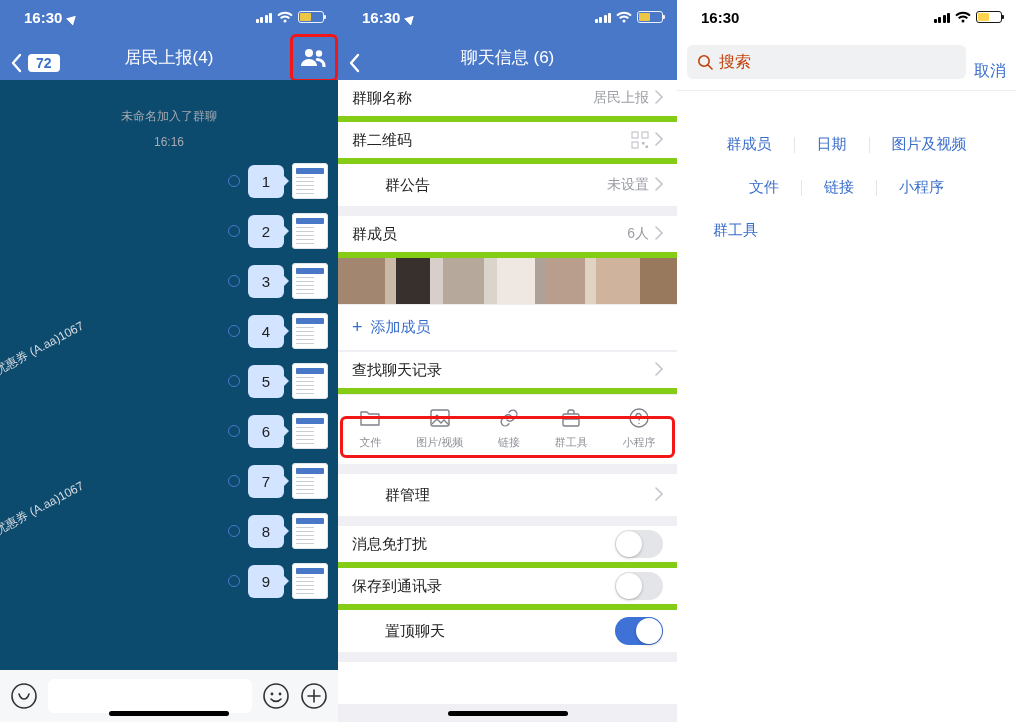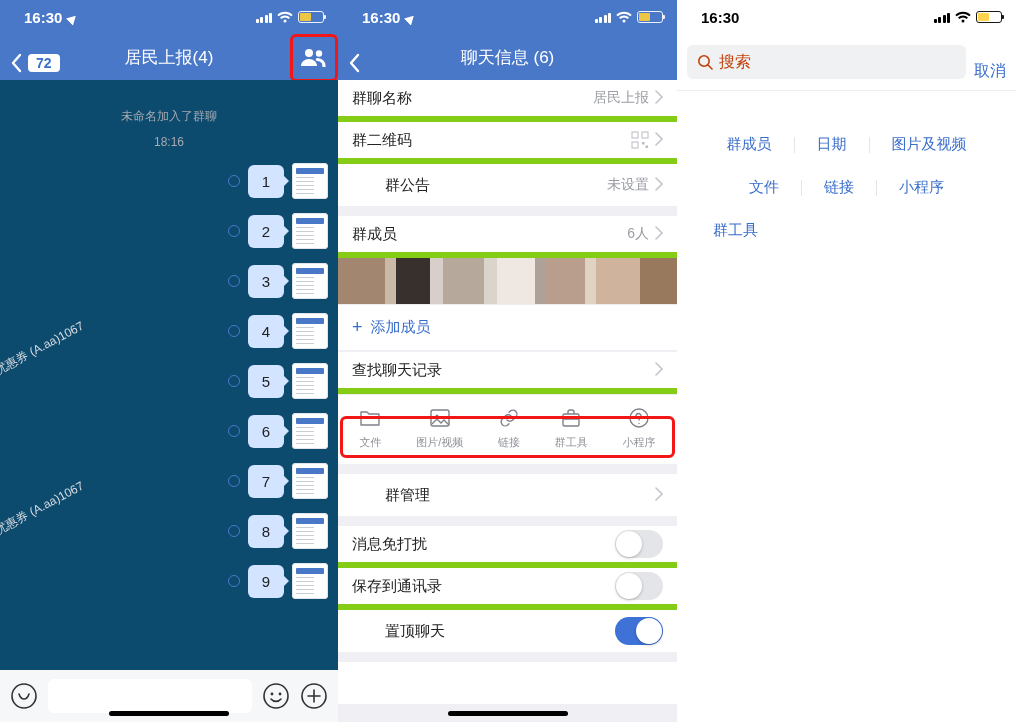--- a/index.html
+++ b/index.html
@@ -252,21 +252,21 @@
         </div>
       </div>
     </div>
     <div class="highlight-red" style="right:0;top:34px;width:48px;height:48px;"></div>
 
     <div class="chat-body">
       <div class="sys-watermark" style="left:-10px; top:260px;">优惠券 (A.aa)1067</div>
       <div class="sys-watermark" style="left:-10px; top:420px;">优惠券 (A.aa)1067</div>
 
       <div class="sys-msg">未命名加入了群聊</div>
-      <div class="sys-msg" style="margin-top:10px;">18:16</div>
+      <div class="sys-msg" style="margin-top:10px;">16:16</div>
 
       <div class="msgs">
         <div class="msg">
             <span class="readdot"></span>
             <div class="bubble">1</div>
             <div class="avatar"></div>
           </div>
         <div class="msg">
             <span class="readdot"></span>
             <div class="bubble">2</div>

